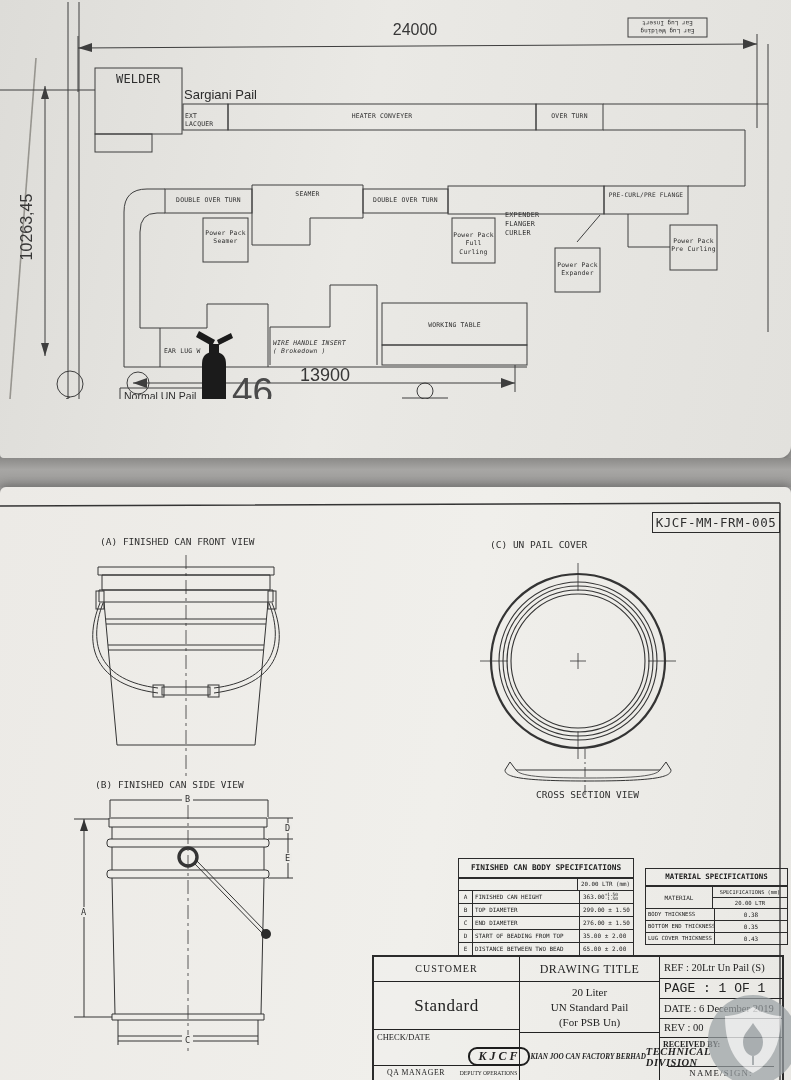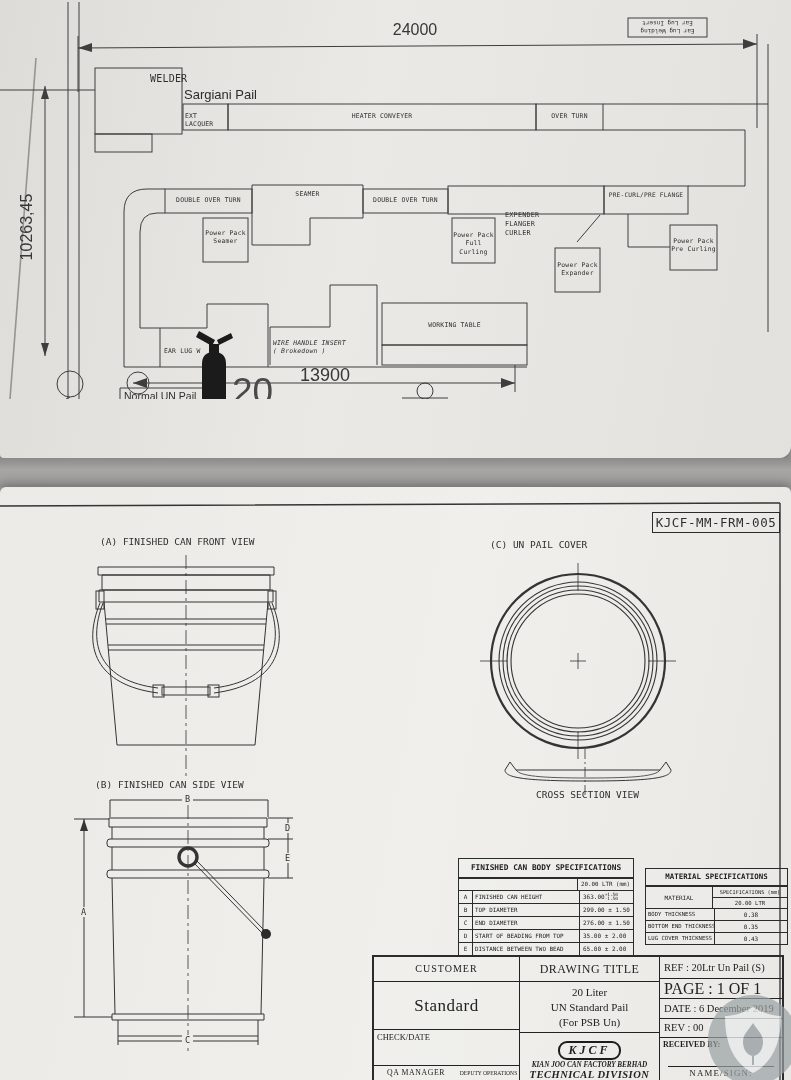--- a/index.html
+++ b/index.html
@@ -91,28 +91,28 @@
         <rect x="209" y="344" width="10" height="9" fill="#1b1b1b" stroke="none"></rect>
         <path d="M212,346 L196,337 L199,331 L215,340 Z" fill="#1b1b1b" stroke="none"></path>
         <path d="M217,340 L231,333 L233,338 L219,345 Z" fill="#1b1b1b" stroke="none"></path>
       </g>
     </g>
   </svg>
 
   <div class="lbl dim ctr" style="left:340px;top:21px;width:150px;font-size:16px;">24000</div>
   <div class="lbl dim ctr" style="left:-33px;top:218px;width:120px;font-size:16px;transform:rotate(-90deg);">10263,45</div>
   <div class="lbl dim ctr" style="left:283px;top:365px;width:84px;font-size:18px;">13900</div>
-  <div class="lbl dim" style="left:232px;top:371px;font-size:37px;color:#4a4a4a;">20</div>
+  <div class="lbl dim" style="left:232px;top:371px;font-size:37px;color:#4a4a4a;">46</div>
 
   <div class="lbl ctr" style="left:628px;top:18px;width:79px;font-size:6px;line-height:1.4;transform:rotate(180deg);">
     <div>Ear Lug Welding</div>
     <div>Ear Lug Insert</div>
   </div>
 
-  <div class="lbl st" style="left:116px;top:72px;font-size:10px;margin-left:34px;">WELDER</div>
+  <div class="lbl st" style="left:116px;top:72px;font-size:12px;">WELDER</div>
   <div class="lbl" style="left:184px;top:87px;font-family:'Liberation Sans',sans-serif;font-size:13px;color:#2b2b2b;">Sargiani Pail</div>
   <div class="lbl st" style="left:185px;top:112px;width:42px;">EXT LACQUER</div>
   <div class="lbl st ctr" style="left:228px;top:112px;width:308px;">HEATER CONVEYER</div>
   <div class="lbl st ctr" style="left:536px;top:112px;width:67px;">OVER TURN</div>
   <div class="lbl st ctr" style="left:166px;top:196px;width:85px;">DOUBLE OVER TURN</div>
   <div class="lbl st ctr" style="left:252px;top:190px;width:111px;">SEAMER</div>
   <div class="lbl st ctr" style="left:364px;top:196px;width:83px;">DOUBLE OVER TURN</div>
   <div class="lbl st ctr" style="left:605px;top:191px;width:82px;font-size:6.2px;">PRE-CURL/PRE FLANGE</div>
   <div class="lbl st ctr" style="left:203px;top:229px;width:45px;">Power Pack
 Seamer</div>
@@ -265,29 +265,29 @@
           <div class="sig ctr" style="width:58%;font-size:7.8px;line-height:14px;letter-spacing:.6px;">QA MANAGER</div>
           <div class="sig ctr" style="width:42%;font-size:5.6px;line-height:14px;">DEPUTY OPERATIONS MGR.</div>
         </div>
       </div>
     </div>
     <div style="width:139px;border-left:1.4px solid #222;border-right:1.4px solid #222;display:flex;flex-direction:column;">
       <div class="ctr" style="height:24px;line-height:24px;border-bottom:1.4px solid #222;font-size:12px;letter-spacing:.5px;">DRAWING TITLE</div>
       <div class="ctr pre" style="height:47px;border-bottom:1.4px solid #222;font-size:11px;line-height:1.35;padding-top:3px;">20 Liter
 UN Standard Pail
 (For PSB Un)</div>
-      <div style="flex:1;display:flex;flex-direction:column;align-items:center;justify-content:flex-end;">
+      <div style="flex:1;display:flex;flex-direction:row;align-items:center;justify-content:center;">
         <div style="border:2px solid #1d1d1d;border-radius:9px;padding:0 8px;font-weight:bold;font-style:italic;font-size:12px;letter-spacing:3px;line-height:15px;">KJCF</div>
         <div style="font-size:7.2px;font-weight:bold;font-style:italic;margin-top:1px;white-space:nowrap;">KIAN JOO CAN FACTORY BERHAD</div>
         <div style="font-size:10.5px;font-weight:bold;font-style:italic;letter-spacing:.5px;">TECHNICAL DIVISION</div>
       </div>
     </div>
     <div style="flex:1;display:flex;flex-direction:column;">
       <div style="height:21px;line-height:21px;border-bottom:1px solid #222;font-size:10.5px;padding-left:4px;white-space:nowrap;">REF : 20Ltr Un Pail (S)</div>
-      <div style="height:19px;line-height:19px;border-bottom:1px solid #222;font-size:16px;padding-left:4px;">PAGE : 1 OF 1</div>
+      <div style="height:19px;line-height:19px;border-bottom:1px solid #222;font-size:13px;padding-left:4px;font-family:Liberation Mono, monospace;">PAGE : 1 OF 1</div>
       <div style="height:19px;line-height:19px;border-bottom:1px solid #222;font-size:10.5px;padding-left:4px;white-space:nowrap;">DATE : 6 December 2019</div>
       <div style="height:18px;line-height:18px;border-bottom:1px solid #222;font-size:10.5px;padding-left:4px;">REV : 00</div>
       <div style="flex:1;display:flex;flex-direction:column;">
         <div style="font-size:8px;font-weight:bold;padding:2px 0 0 3px;flex:1;">RECEIVED BY:</div>
         <div class="sig ctr" style="margin:0 8px;font-size:8.8px;letter-spacing:1.2px;line-height:13px;">NAME/SIGN:</div>
       </div>
     </div>
   </div>
 
   <svg class="wm" width="94" height="94" viewBox="0 0 94 94" style="left:706px;top:506px;">

